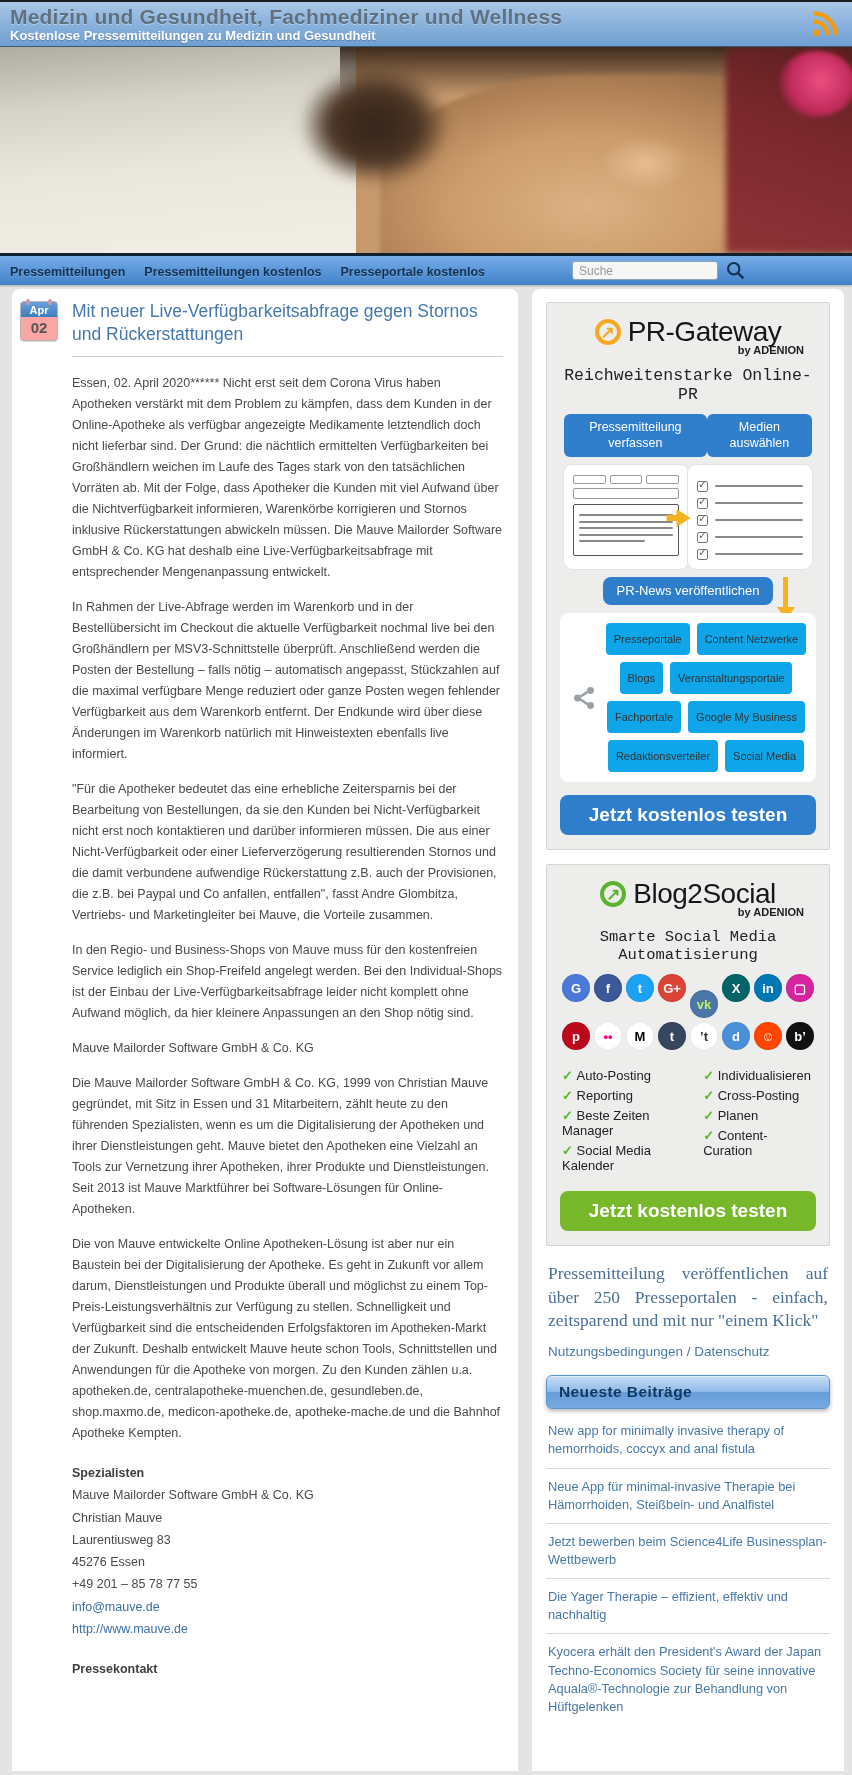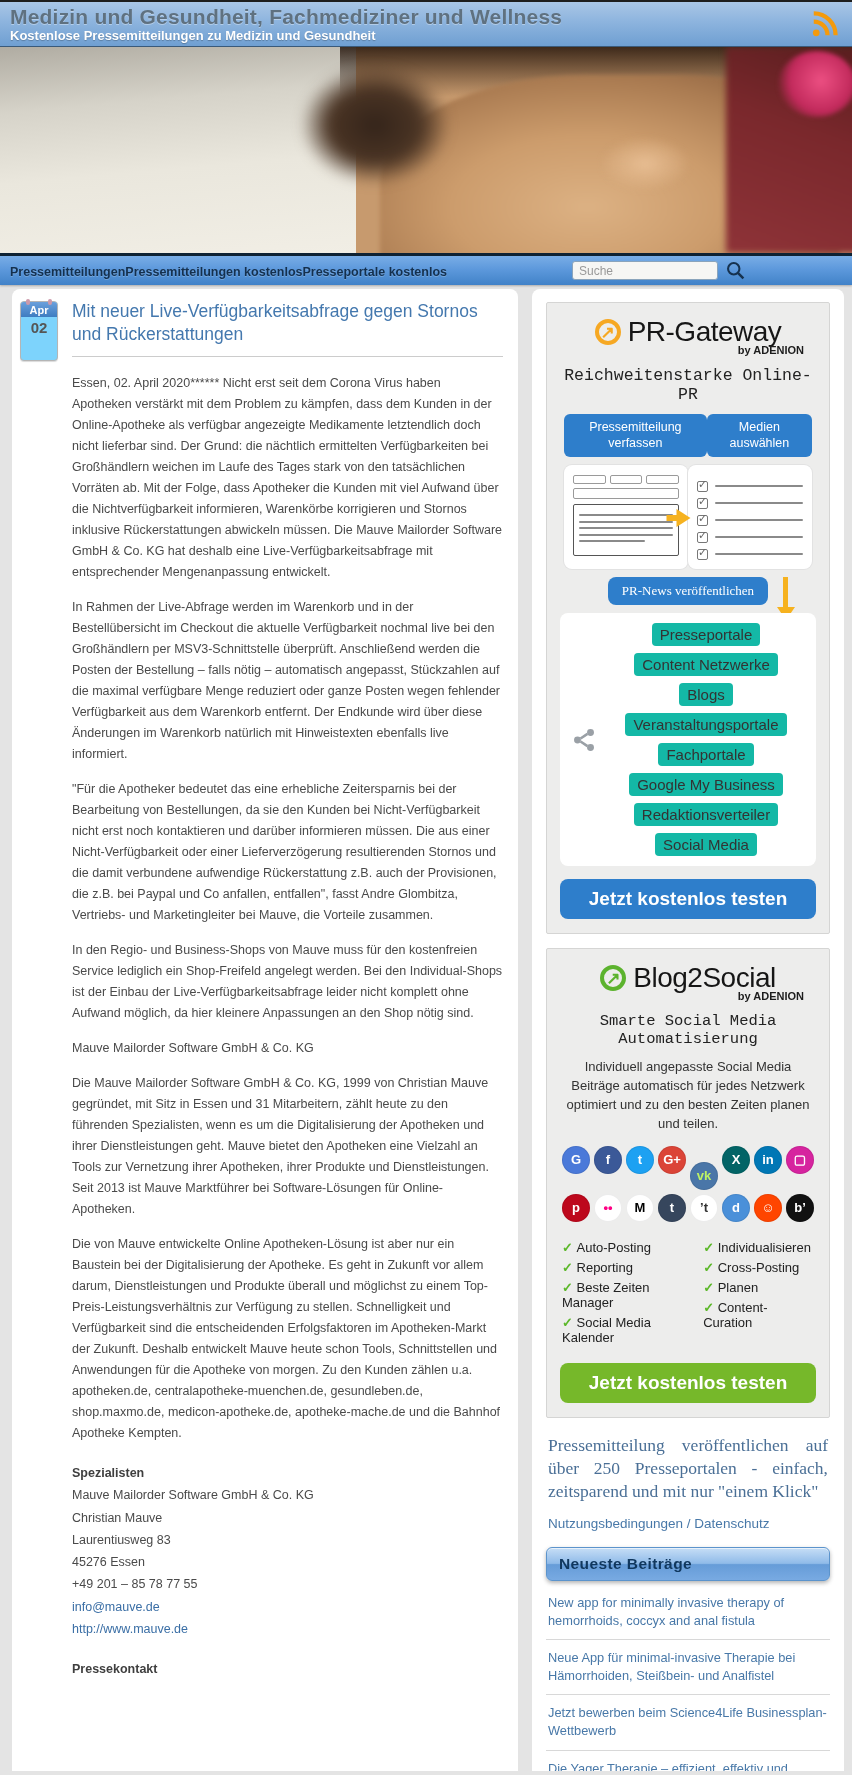--- a/index.html
+++ b/index.html
@@ -36,40 +36,40 @@
   .h-flower { right:-4px; top:4px; width:78px; height:66px; border-radius:50%;
     background:radial-gradient(circle at 55% 45%,#ec4f82 0%,#c22a5c 55%,rgba(194,42,92,0) 78%);
     filter:blur(2px); }
   .h-hand { left:600px; top:90px; width:90px; height:54px; border-radius:50%;
     background:radial-gradient(closest-side,#e7bd92,rgba(231,189,146,0)); filter:blur(3px); }
 
   
   .main-nav { height:32px; border-top:3px solid #0e2233; display:flex; align-items:center;
     background:linear-gradient(180deg,#79ade6 0%,#5d99dc 45%,#4182c8 100%);
     padding:0 10px; box-shadow:0 1px 2px rgba(0,0,0,.25); }
-  .main-nav ul { list-style:none; display:flex; }
+  .main-nav ul { list-style:none; display:flex; gap:19px; }
   .main-nav a { color:#14304e; font-weight:bold; font-size:12.5px; text-decoration:none;
     text-shadow:0 1px 0 rgba(255,255,255,.2); cursor:pointer; }
   .search { margin-left:auto; margin-right:96px; display:flex; align-items:center; gap:7px; }
   .search input { width:146px; height:19px; border:1px solid #8aa4bc; border-radius:3px;
     background:#f6f6f4; font-size:12px; padding:0 6px; color:#333; outline:none;
     font-family:"Liberation Sans",sans-serif; }
   .search input::placeholder { color:#999; }
   .mag { width:21px; height:21px; cursor:pointer; }
 
   
   .content { display:flex; gap:14px; padding:4px 8px 0 12px; height:1486px; align-items:stretch; }
   .card { background:#fff; border-radius:8px 8px 0 0; overflow:hidden; }
   .main-card { flex:0 0 506px; padding:8px 15px 0 8px; }
   .side-card { flex:1; padding:13px 14px 0; }
 
   
   .art-row { display:flex; gap:14px; }
-  .cal { flex:0 0 38px; height:60px; margin-top:4px; border:1px solid #b5b5b5; border-radius:4px;
-    background:#7dd3fc; text-align:center; position:relative; box-shadow:0 1px 1px rgba(0,0,0,.15); }
+  .cal { flex:0 0 38px; height:40px; margin-top:4px; border:1px solid #b5b5b5; border-radius:4px;
+    background:#fca5a5; text-align:center; position:relative; box-shadow:0 1px 1px rgba(0,0,0,.15); }
   .cal::before,.cal::after { content:""; position:absolute; top:-3px; width:4px; height:6px;
     background:#c9a; border-radius:2px; }
   .cal::before{ left:5px; } .cal::after{ right:5px; }
   .cal-m { background:linear-gradient(180deg,#6aa0dc,#3e7cc0); color:#fff; font-size:11px;
     font-weight:bold; border-radius:3px 3px 0 0; padding:2px 0 1px; }
   .cal-d { color:#555; font-size:15px; font-weight:bold; padding-top:2px; }
   .art-col { flex:1; min-width:0; }
   h2.art-title { color:#4478ae; font-size:17.5px; font-weight:normal; line-height:1.32;
     padding-top:3px; cursor:pointer; }
   .art-col hr { border:none; border-top:1px solid #ccc; margin:10px 0 16px; }
@@ -121,26 +121,26 @@
   .chk { width:11px; height:11px; border:1.5px solid #777; border-radius:2px; position:relative; }
   .chk::after { content:"✓"; position:absolute; left:0; top:-4px; font-size:11px; color:#666; }
   .chk-bar { flex:1; height:2px; background:#8a8a8a; border-radius:2px; }
   .arr-r { position:absolute; left:50%; top:44px; transform:translateX(-50%); width:0; height:0;
     border:9px solid transparent; border-left:14px solid #f6b21f; }
   .arr-r::before { content:""; position:absolute; left:-24px; top:-3px; width:11px; height:6px; background:#f6b21f; }
   .arr-down { position:absolute; right:24px; top:112px; width:5px; height:40px; background:#f6b21f; }
   .arr-down::after { content:""; position:absolute; left:-6px; bottom:-12px; width:0; height:0;
     border:9px solid transparent; border-top:13px solid #f6b21f; }
   .btn-pub { display:inline-block; background:#2e7ecb; color:#fff; font-size:13px; border-radius:8px;
-    padding:6px 14px; line-height:1.3; margin:8px 0; cursor:pointer; position:relative; z-index:2;font-family:Liberation Serif, serif; }
+    padding:6px 14px; line-height:1.3; margin:8px 0; cursor:pointer; position:relative; z-index:2; }
   .chan-box { background:#fff; border-radius:8px; padding:10px 8px 10px 44px; position:relative;
     margin:0 2px; }
   .share-ic { position:absolute; left:11px; top:50%; transform:translateY(-50%); width:26px; height:26px; }
   .pills { display:flex; flex-wrap:wrap; gap:7px; justify-content:center; }
-  .pill { background:#14b8a6; border-radius:4px; padding:3px 8px; font-size:15px; color:#333; }
+  .pill { background:#0ea5e9; border-radius:4px; padding:10px 8px; font-size:11px; color:#333; }
   .cta { display:block; background:#2e7ecb; color:#fff; font-size:19px; font-weight:bold;
     padding:9px 0; border-radius:8px; margin:13px 2px 2px; text-align:center; cursor:pointer; }
   .cta.green { background:#76b82a; }
   .ad-desc { font-size:13px; color:#333; line-height:1.45; margin:10px 6px 12px; }
   .sicons { display:flex; flex-wrap:wrap; gap:4px; justify-content:center; width:256px; margin:0 auto; }
   .sicon { width:28px; height:28px; border-radius:50%; display:flex; align-items:center;
     justify-content:center; font-weight:bold; font-size:13px;
     box-shadow:inset 0 0 0 1px rgba(0,0,0,.08); }
   .feat-row { display:flex; justify-content:space-between; text-align:left; margin:13px 4px 2px; }
   .feat-row ul { list-style:none; }
@@ -329,21 +329,20 @@
       <span class="cta">Jetzt kostenlos testen</span>
     </div>
 
     <div class="ad-box">
       <div class="logo-row">
         <span class="logo-ic green"></span>
         <span class="logo-txt">Blog2Social</span>
       </div>
       <div class="logo-sub">by ADENION</div>
       <div class="ad-tag" style="font-size:15.5px">Smarte Social Media Automatisierung</div>
-      <div class="ad-desc">Individuell angepasste Social Media Beiträge automatisch für jedes Netzwerk optimiert und zu den besten Zeiten planen und teilen.</div>
       <div class="sicons">
 
           <span class="sicon" title="google-my-business" style="background: rgb(74, 121, 217); color: rgb(255, 255, 255);">G</span>
 
           <span class="sicon" title="facebook" style="background: rgb(59, 89, 152); color: rgb(255, 255, 255);">f</span>
 
           <span class="sicon" title="twitter" style="background: rgb(29, 161, 242); color: rgb(255, 255, 255);">t</span>
 
           <span class="sicon" title="google-plus" style="background: rgb(219, 68, 55); color: rgb(255, 255, 255);">G+</span>
 

